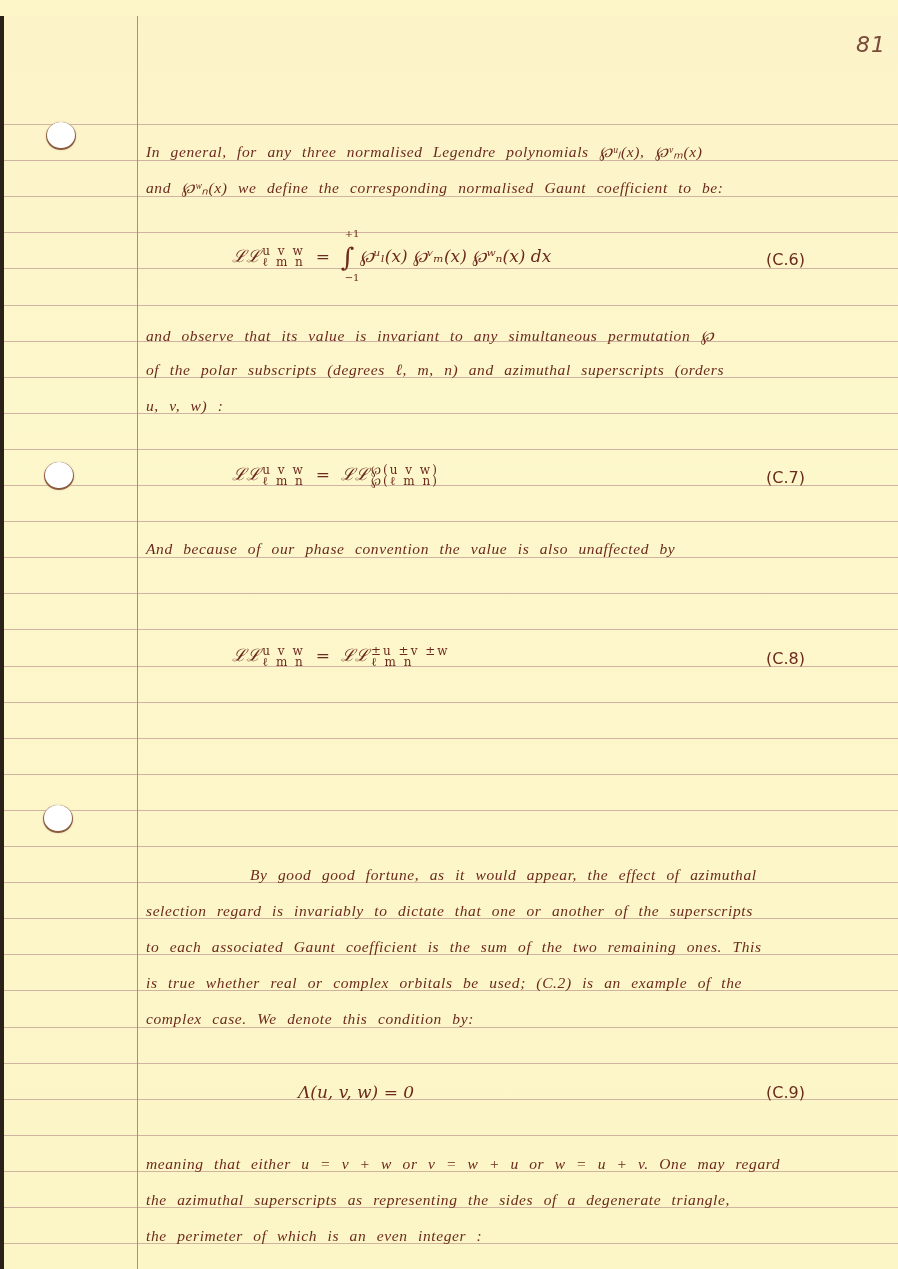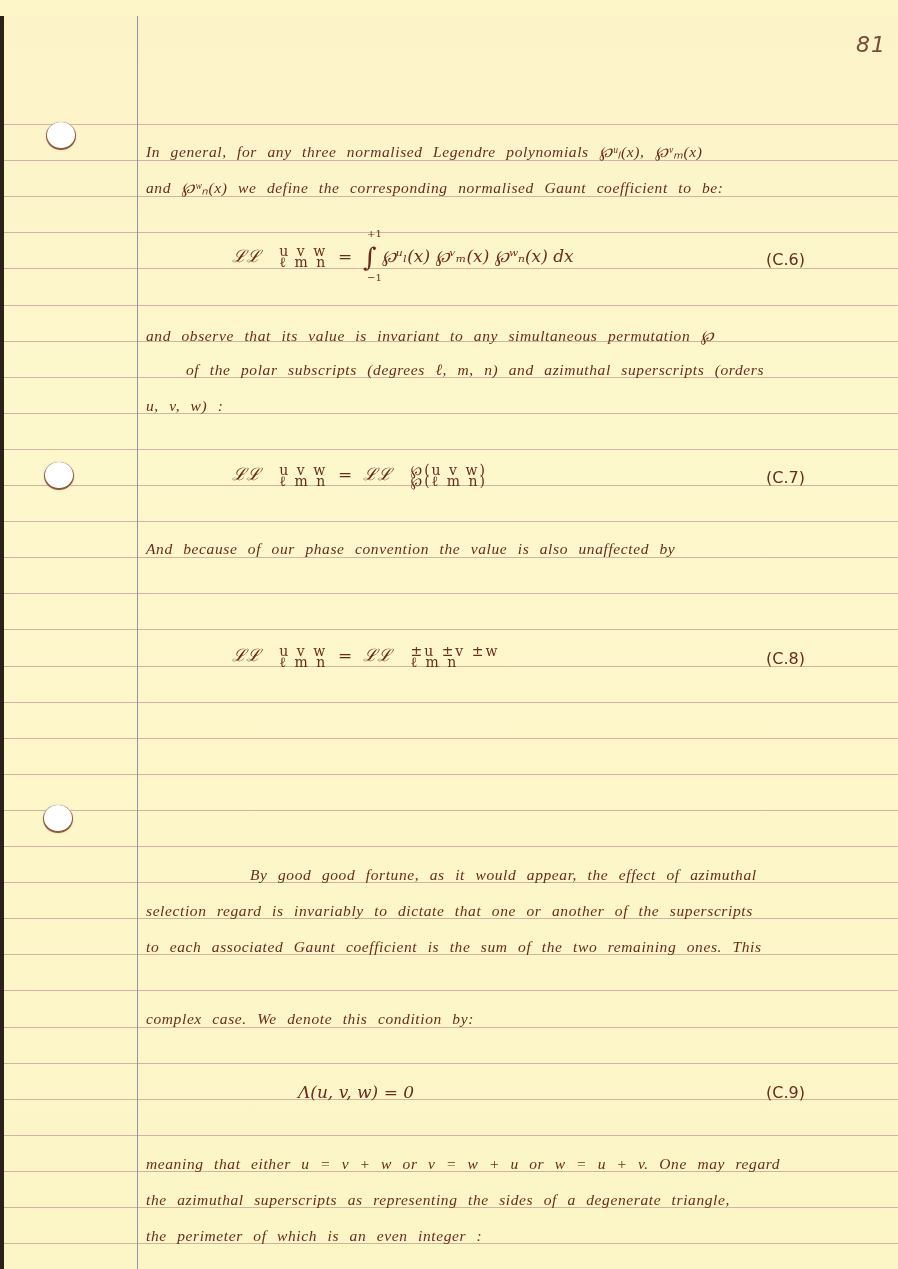--- a/index.html
+++ b/index.html
@@ -42,21 +42,21 @@
     font-size: 15.5px; color: #6b2a1d;
     letter-spacing: 0.6px;
     word-spacing: 6px;
   }
   .indent { left: 250px; }
   .eq {
     position: absolute; white-space: nowrap;
     font-family: "DejaVu Serif", serif; font-style: italic;
     font-size: 17px; color: #6b2a1d;
   }
-  .eq .ss { display: inline-block; vertical-align: middle; line-height: 11px; font-size: 14px; font-style: normal; letter-spacing: 2px; margin-left: 19px; }
+  .eq .ss { display: inline-block; vertical-align: middle; line-height: 11px; font-size: 12px; font-style: normal; letter-spacing: 2px; margin-left: 2px; }
   .eq .ss span { display: block; }
   .eqnum {
     position: absolute; left: 766px; white-space: nowrap;
     font-family: "DejaVu Sans", sans-serif; font-size: 16px; color: #6b2a1d;
   }
   .intg { font-size: 26px; font-style: normal; vertical-align: middle; position: relative; }
   .limit { position: absolute; font-size: 10px; font-style: normal; left: 4px; }
 </style>
 </head>
 <body>
@@ -111,21 +111,21 @@
 
   <div class="eq" style="left:232px; top:226px;">
     <span>ℒℒ</span><span class="ss"><span>u v w</span><span>ℓ m n</span></span>
     &nbsp;<span>=</span>&nbsp;
     <span class="intg"><span class="limit" style="top:-14px;">+1</span><span>∫</span><span class="limit" style="top:30px;">−1</span></span>
     <span>℘ᵘₗ(x) ℘ᵛₘ(x) ℘ʷₙ(x) dx</span>
   </div>
   <div class="eqnum" style="top:234px;">(C.6)</div>
 
   <div class="line" style="top:308px;">and observe that its value is invariant to any simultaneous permutation ℘</div>
-  <div class="line" style="top:345px;margin-left:40px;">of the polar subscripts (degrees ℓ, m, n) and azimuthal superscripts (orders</div>
+  <div class="line" style="top:345px;">of the polar subscripts (degrees ℓ, m, n) and azimuthal superscripts (orders</div>
   <div class="line" style="top:381px;">u, v, w) :</div>
 
   <div class="eq" style="left:232px; top:446px;">
     <span>ℒℒ</span><span class="ss"><span>u v w</span><span>ℓ m n</span></span>
     &nbsp;<span>=</span>&nbsp;
     <span>ℒℒ</span><span class="ss"><span>℘(u v w)</span><span>℘(ℓ m n)</span></span>
   </div>
   <div class="eqnum" style="top:452px;">(C.7)</div>
 
   <div class="line" style="top:524px;">And because of our phase convention the value is also unaffected by</div>
@@ -134,20 +134,21 @@
     <span>ℒℒ</span><span class="ss"><span>u v w</span><span>ℓ m n</span></span>
     &nbsp;<span>=</span>&nbsp;
     <span>ℒℒ</span><span class="ss"><span>±u ±v ±w</span><span>ℓ  m  n</span></span>
   </div>
   <div class="eqnum" style="top:633px;">(C.8)</div>
 
 
   <div class="line indent" style="top:850px;">By good good fortune, as it would appear, the effect of azimuthal</div>
   <div class="line" style="top:886px;">selection regard is invariably to dictate that one or another of the superscripts</div>
   <div class="line" style="top:922px;">to each associated Gaunt coefficient is the sum of the two remaining ones. This</div>
+  <div class="line" style="top:958px;">is true whether real or complex orbitals be used; (C.2) is an example of the</div>
   <div class="line" style="top:994px;">complex case. We denote this condition by:</div>
 
   <div class="eq" style="left:298px; top:1066px;">Λ(u, v, w) = 0</div>
   <div class="eqnum" style="top:1067px;">(C.9)</div>
 
   <div class="line" style="top:1139px;">meaning that either u = v + w or v = w + u or w = u + v. One may regard</div>
   <div class="line" style="top:1175px;">the azimuthal superscripts as representing the sides of a degenerate triangle,</div>
   <div class="line" style="top:1211px;">the perimeter of which is an even integer :</div>
 </div>
 

